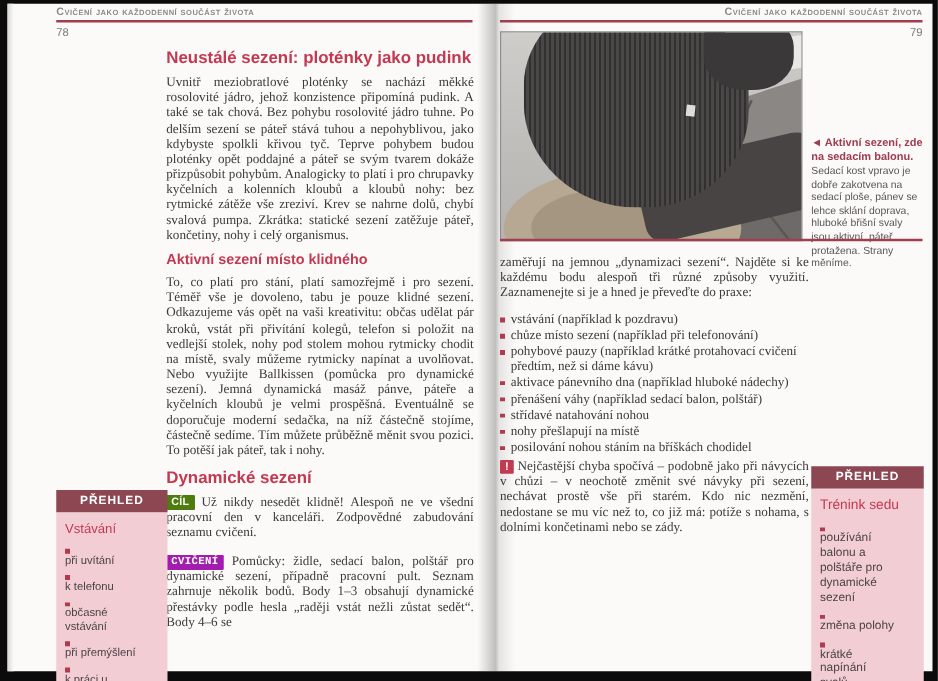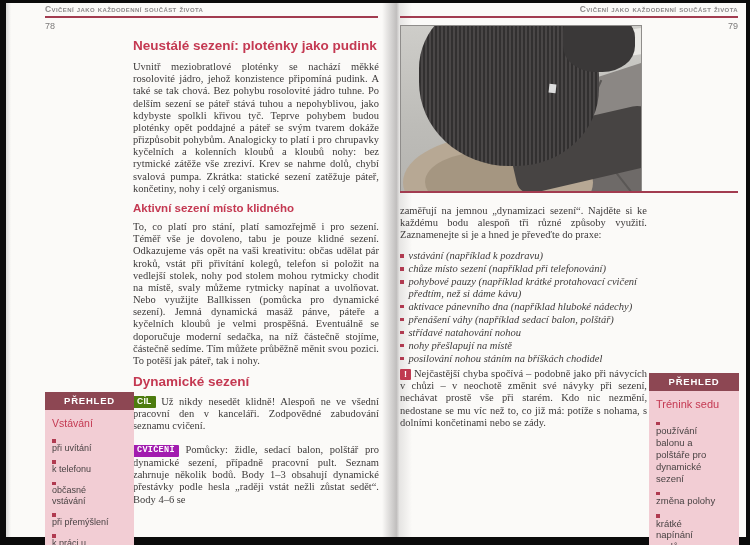--- a/index.html
+++ b/index.html
@@ -33,21 +33,21 @@
   .ph-head{background:#8d4753;color:#fff;font-weight:bold;font-size:9.5px;letter-spacing:.8px;
            text-align:center;padding:3px 0 4px 0;margin-top:18px;}
   .ph-body{background:#f2cdd4;padding:7px 6px 10px 7px;}
   .ph-title{color:#c43952;font-weight:normal;margin:0 0 6px 0;}
   .ph-list{list-style:none;margin:0;padding:0;}
   .ph-list li{display:flex;margin:0 17px 3px 0;color:#4a4344;flex-direction:column;}
   .pb{flex:0 0 auto;width:3.5px;height:3.5px;background:#b03a50;margin:4px 5px 0 0;}
   
   .blist{list-style:none;margin:0;padding:0;font-family:"Liberation Serif",serif;
          font-size:10.5px;line-height:1.1;color:#3d3a3a;}
-  .blist li{display:flex;margin:0 0 1.5px 0;font-style:italic;}
+  .blist li{display:flex;margin:0 0 1.5px 0;}
   .blist .pb{margin-top:4px;}
   
   .cap-title{color:#a03c50;font-weight:bold;font-size:8.8px;line-height:1.25;}
   .cap-text{color:#5a5558;font-size:8.3px;line-height:1.28;}
   
   .photo{border:1px solid #8f8d8b;background:linear-gradient(to bottom,#cecdc9,#bdbcb8 60%,#b5b4b0);overflow:hidden;}
   .photo *{position:absolute;}
   .ph-floor{right:-40px;bottom:-46px;width:210px;height:150px;background:#8b8784;transform:rotate(-18deg);}
   .ph-floor2{right:-30px;bottom:-70px;width:190px;height:110px;background:#6e6a68;transform:rotate(-16deg);}
   .ph-paper{right:-8px;top:6px;width:70px;height:26px;background:#e9e8e4;transform:rotate(-8deg);}
@@ -128,20 +128,24 @@
     <div class="ph-wire"></div>
     <div class="ph-wire2"></div>
     <div class="ph-ball"></div>
     <div class="ph-ball2"></div>
     <div class="ph-thigh"></div>
     <div class="ph-torso"></div>
     <div class="ph-arm"></div>
     <div class="ph-tag"></div>
   </div>
 
+  <div class="abs" style="left:649px;top:109px;width:90px;">
+    <div class="cap-title"><span>◄</span> <span>Aktivní sezení, zde na sedacím balonu.</span></div>
+    <div class="cap-text">Sedací kost vpravo je dobře zakotvena na sedací ploše, pánev se lehce sklání doprava, hluboké břišní svaly jsou aktivní, páteř protažena. Strany měníme.</div>
+  </div>
 
   <div class="abs runrule" style="left:400px;top:191px;width:338px;"></div>
 
   <p class="abs body" style="left:400px;top:205px;width:247px;">zaměřují na jemnou „dynamizaci sezení“. Najděte si ke každému bodu alespoň tři různé způsoby využití. Zaznamenejte si je a hned je převeďte do praxe:</p>
 
   <ul class="abs blist" style="left:400px;top:250px;width:247px;">
     <li>
         <span class="pb"></span>
         <span>vstávání (například k pozdravu)</span>
       </li>

